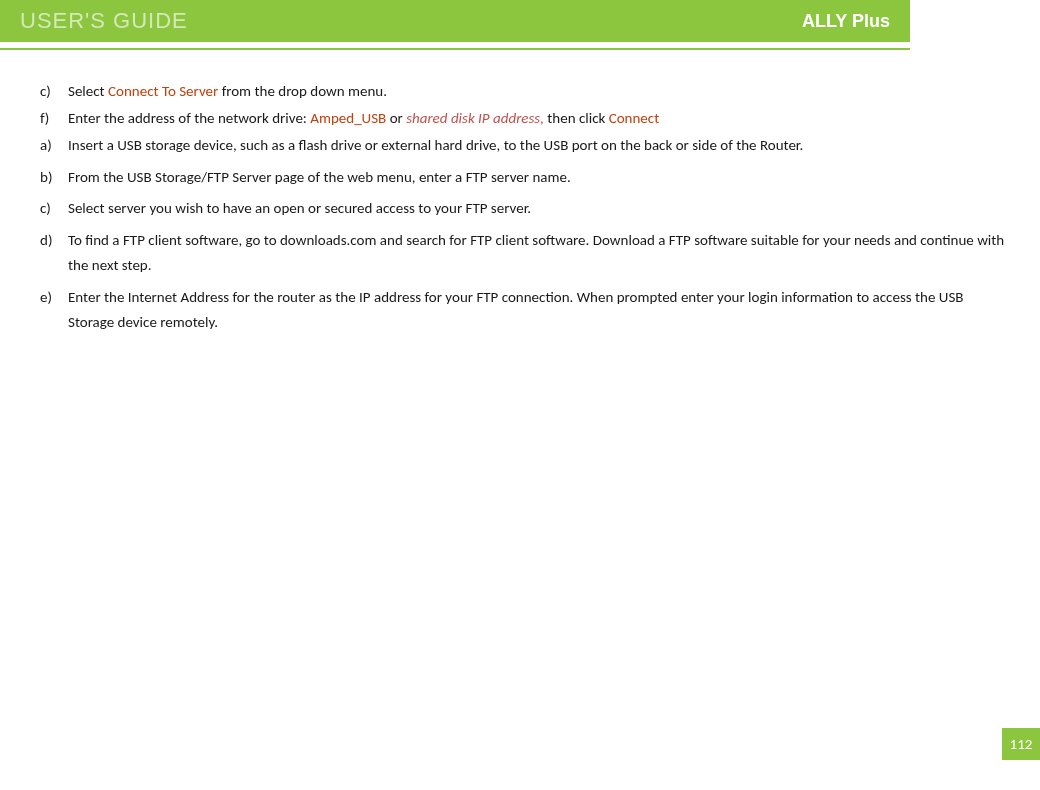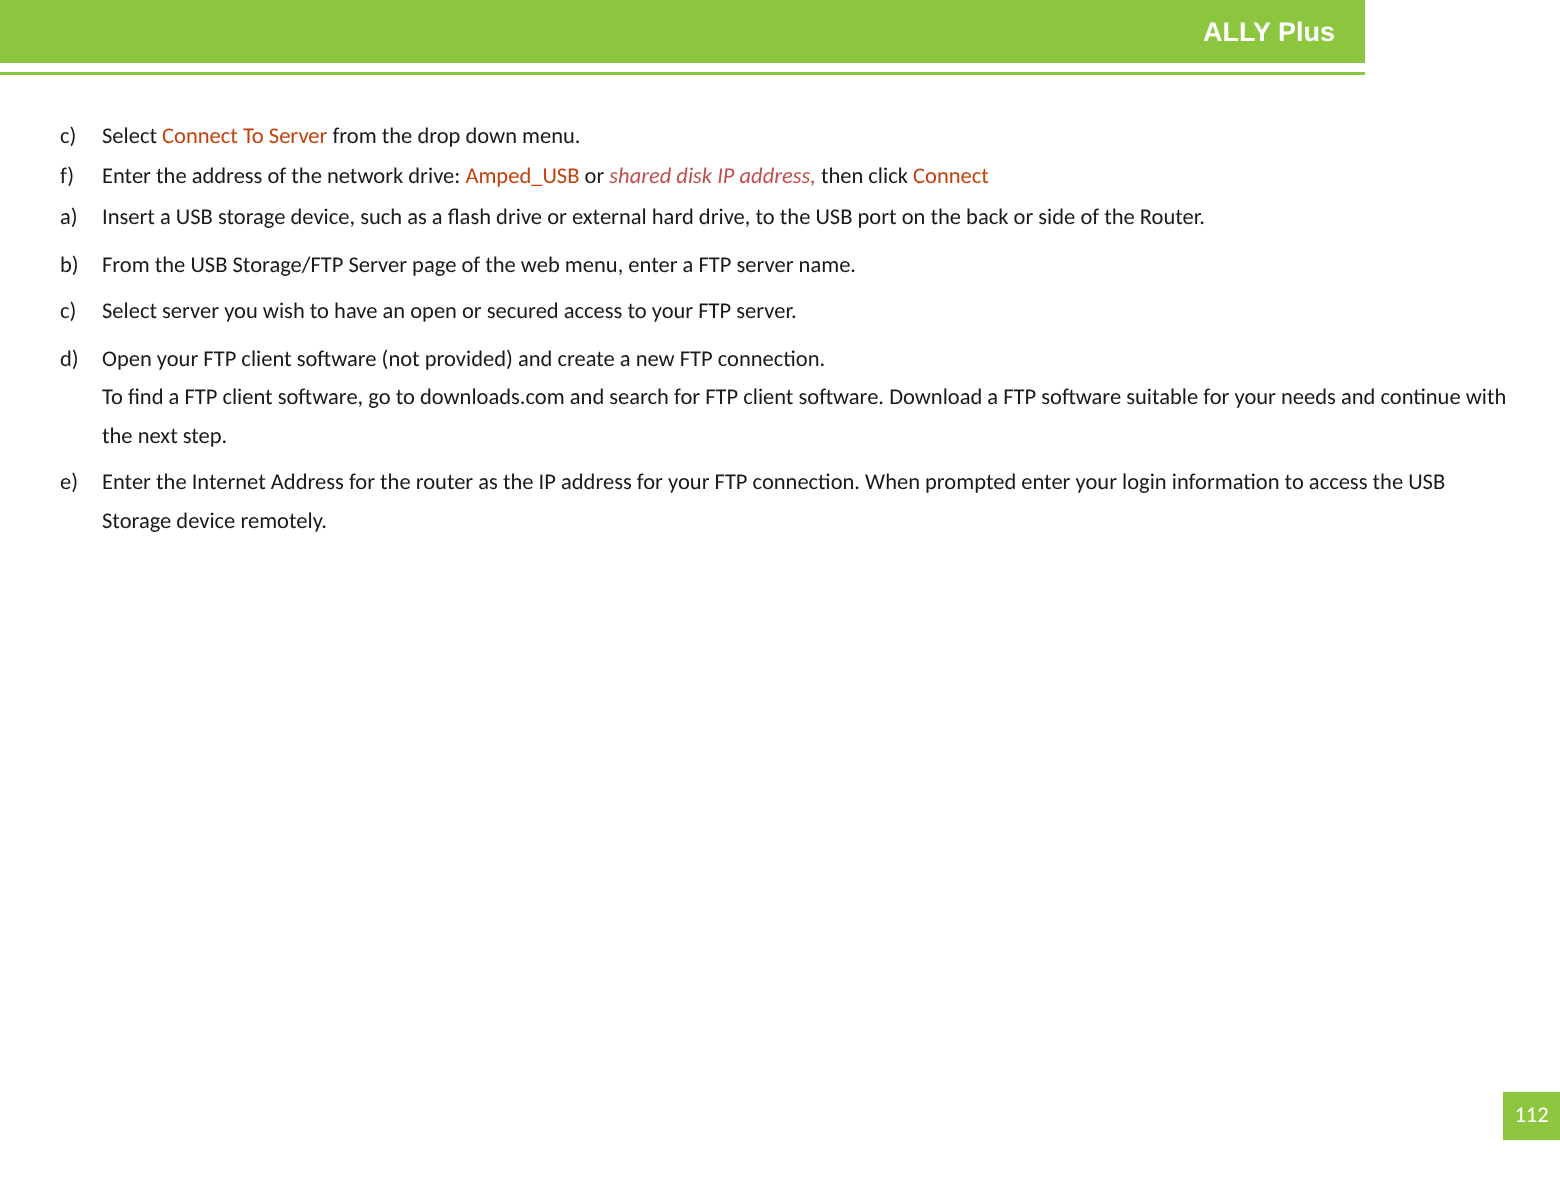--- a/index.html
+++ b/index.html
@@ -91,20 +91,21 @@
       display: flex;
       align-items: center;
       justify-content: center;
       font-size: 15px;
     }
   </style>
 </head>
 <body>
 
 <div class="header">
+  <span class="header-title">USER'S GUIDE</span>
   <span class="header-product">ALLY Plus</span>
 </div>
 <div class="header-underline"></div>
 
 <div class="content">
 
   <div class="list-top">
     <div class="list-item">
       <div class="list-marker">c)</div>
       <div class="list-text">
@@ -129,21 +130,20 @@
       <div class="list-marker">b)</div>
       <div class="list-text">From the USB Storage/FTP Server page of the web menu, enter a FTP server name.</div>
     </div>
     <div class="list-item">
       <div class="list-marker">c)</div>
       <div class="list-text">Select server you wish to have an open or secured access to your FTP server.</div>
     </div>
     <div class="list-item">
       <div class="list-marker">d)</div>
       <div class="list-text">
-        <div>Open your FTP client software (not provided) and create a new FTP connection.</div>
         <div>To find a FTP client software, go to downloads.com and search for FTP client software.  Download a FTP software suitable for your needs and continue with the next step.</div>
       </div>
     </div>
     <div class="list-item">
       <div class="list-marker">e)</div>
       <div class="list-text">Enter the Internet Address for the router as the IP address for your FTP connection.  When prompted enter your login information to access the USB Storage device remotely.</div>
     </div>
   </div>
 
 </div>

